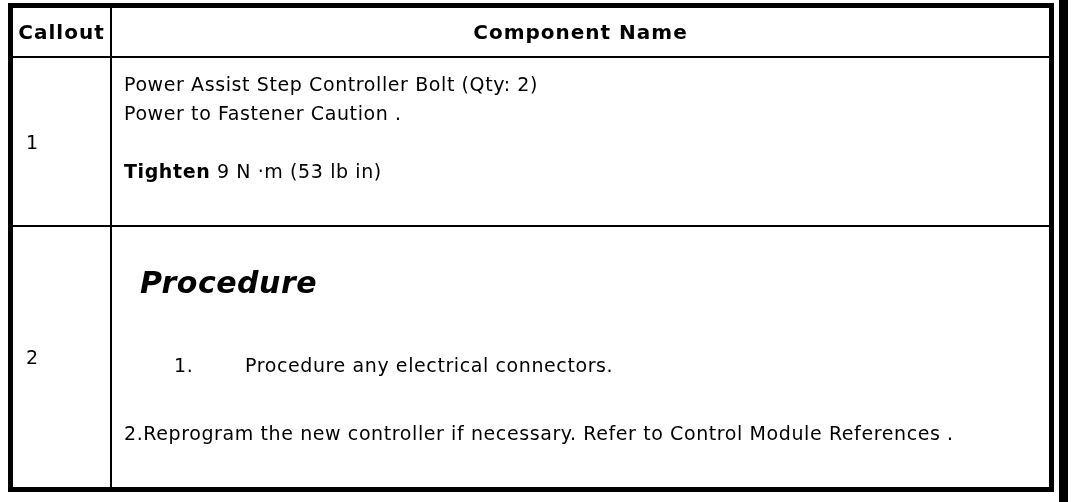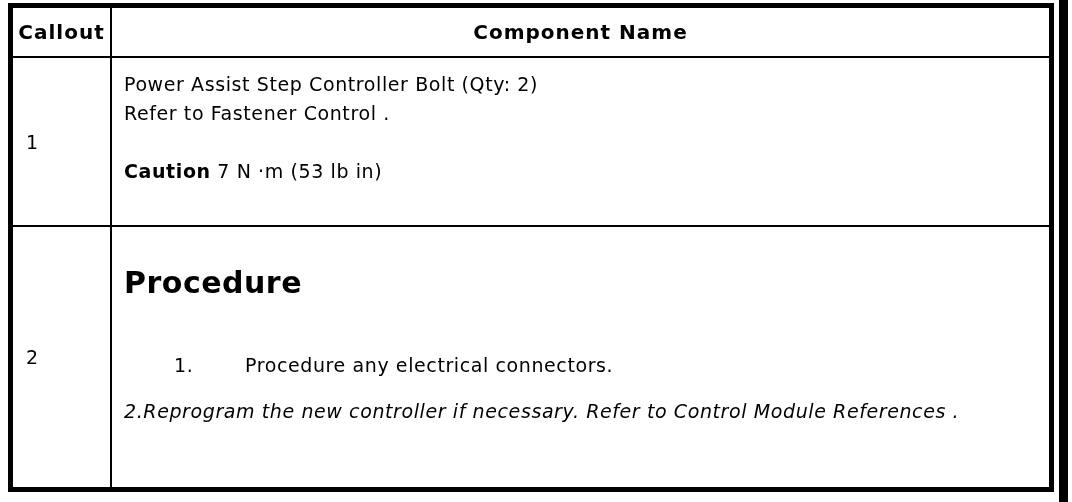--- a/index.html
+++ b/index.html
@@ -66,40 +66,40 @@
     font-size: 19px;
     line-height: 29px;
     letter-spacing: 0.6px;
   }
   .line { min-height: 29px; }
   .bold { font-weight: bold; }
   .tighten-label { font-weight: bold; margin-right: 0.35em; }
   .spacer { height: 29px; }
 
   .proc-heading {
-    margin: 26px 0 0 0;
+    margin: 26px 0 0 16px;
     font-size: 30px;
     line-height: 36px;
     font-weight: bold;
     letter-spacing: 0.5px;
+    font-style: italic;
   }
   .step-row {
     margin-top: 50px;
     display: flex;
     align-items: flex-start;
   }
   .step-num {
     display: inline-block;
     margin-left: 50px;
     width: 71px;
     flex: 0 0 71px;
   }
   .step2-line {
-    margin-top: 17px;
-    font-style: italic;
+    margin-top: 39px;
   }
 </style>
 </head>
 <body>
 
 <div class="page">
 
   <div class="right-bar"></div>
 
   <div class="doc-table">
@@ -109,24 +109,24 @@
     </div>
     <div class="cell rowline head">
       <span>Component Name</span>
     </div>
 
     <div class="cell col1 rowline callout-cell">
       <span>1</span>
     </div>
     <div class="cell rowline content-cell">
       <div class="line">Power Assist Step Controller Bolt (Qty: 2)</div>
-      <div class="line">Refer to Fastener Control .</div>
+      <div class="line">Power to Fastener Caution .</div>
       <div class="spacer"></div>
       <div class="line">
-        <span class="tighten-label">Caution</span><span>7 N ·m (53 lb in)</span>
+        <span class="tighten-label">Tighten</span><span>9 N ·m (53 lb in)</span>
       </div>
     </div>
 
     <div class="cell col1 callout-cell">
       <span>2</span>
     </div>
     <div class="cell content-cell">
       <div class="proc-heading">Procedure</div>
       <div class="step-row">
         <span class="step-num">1.</span>

